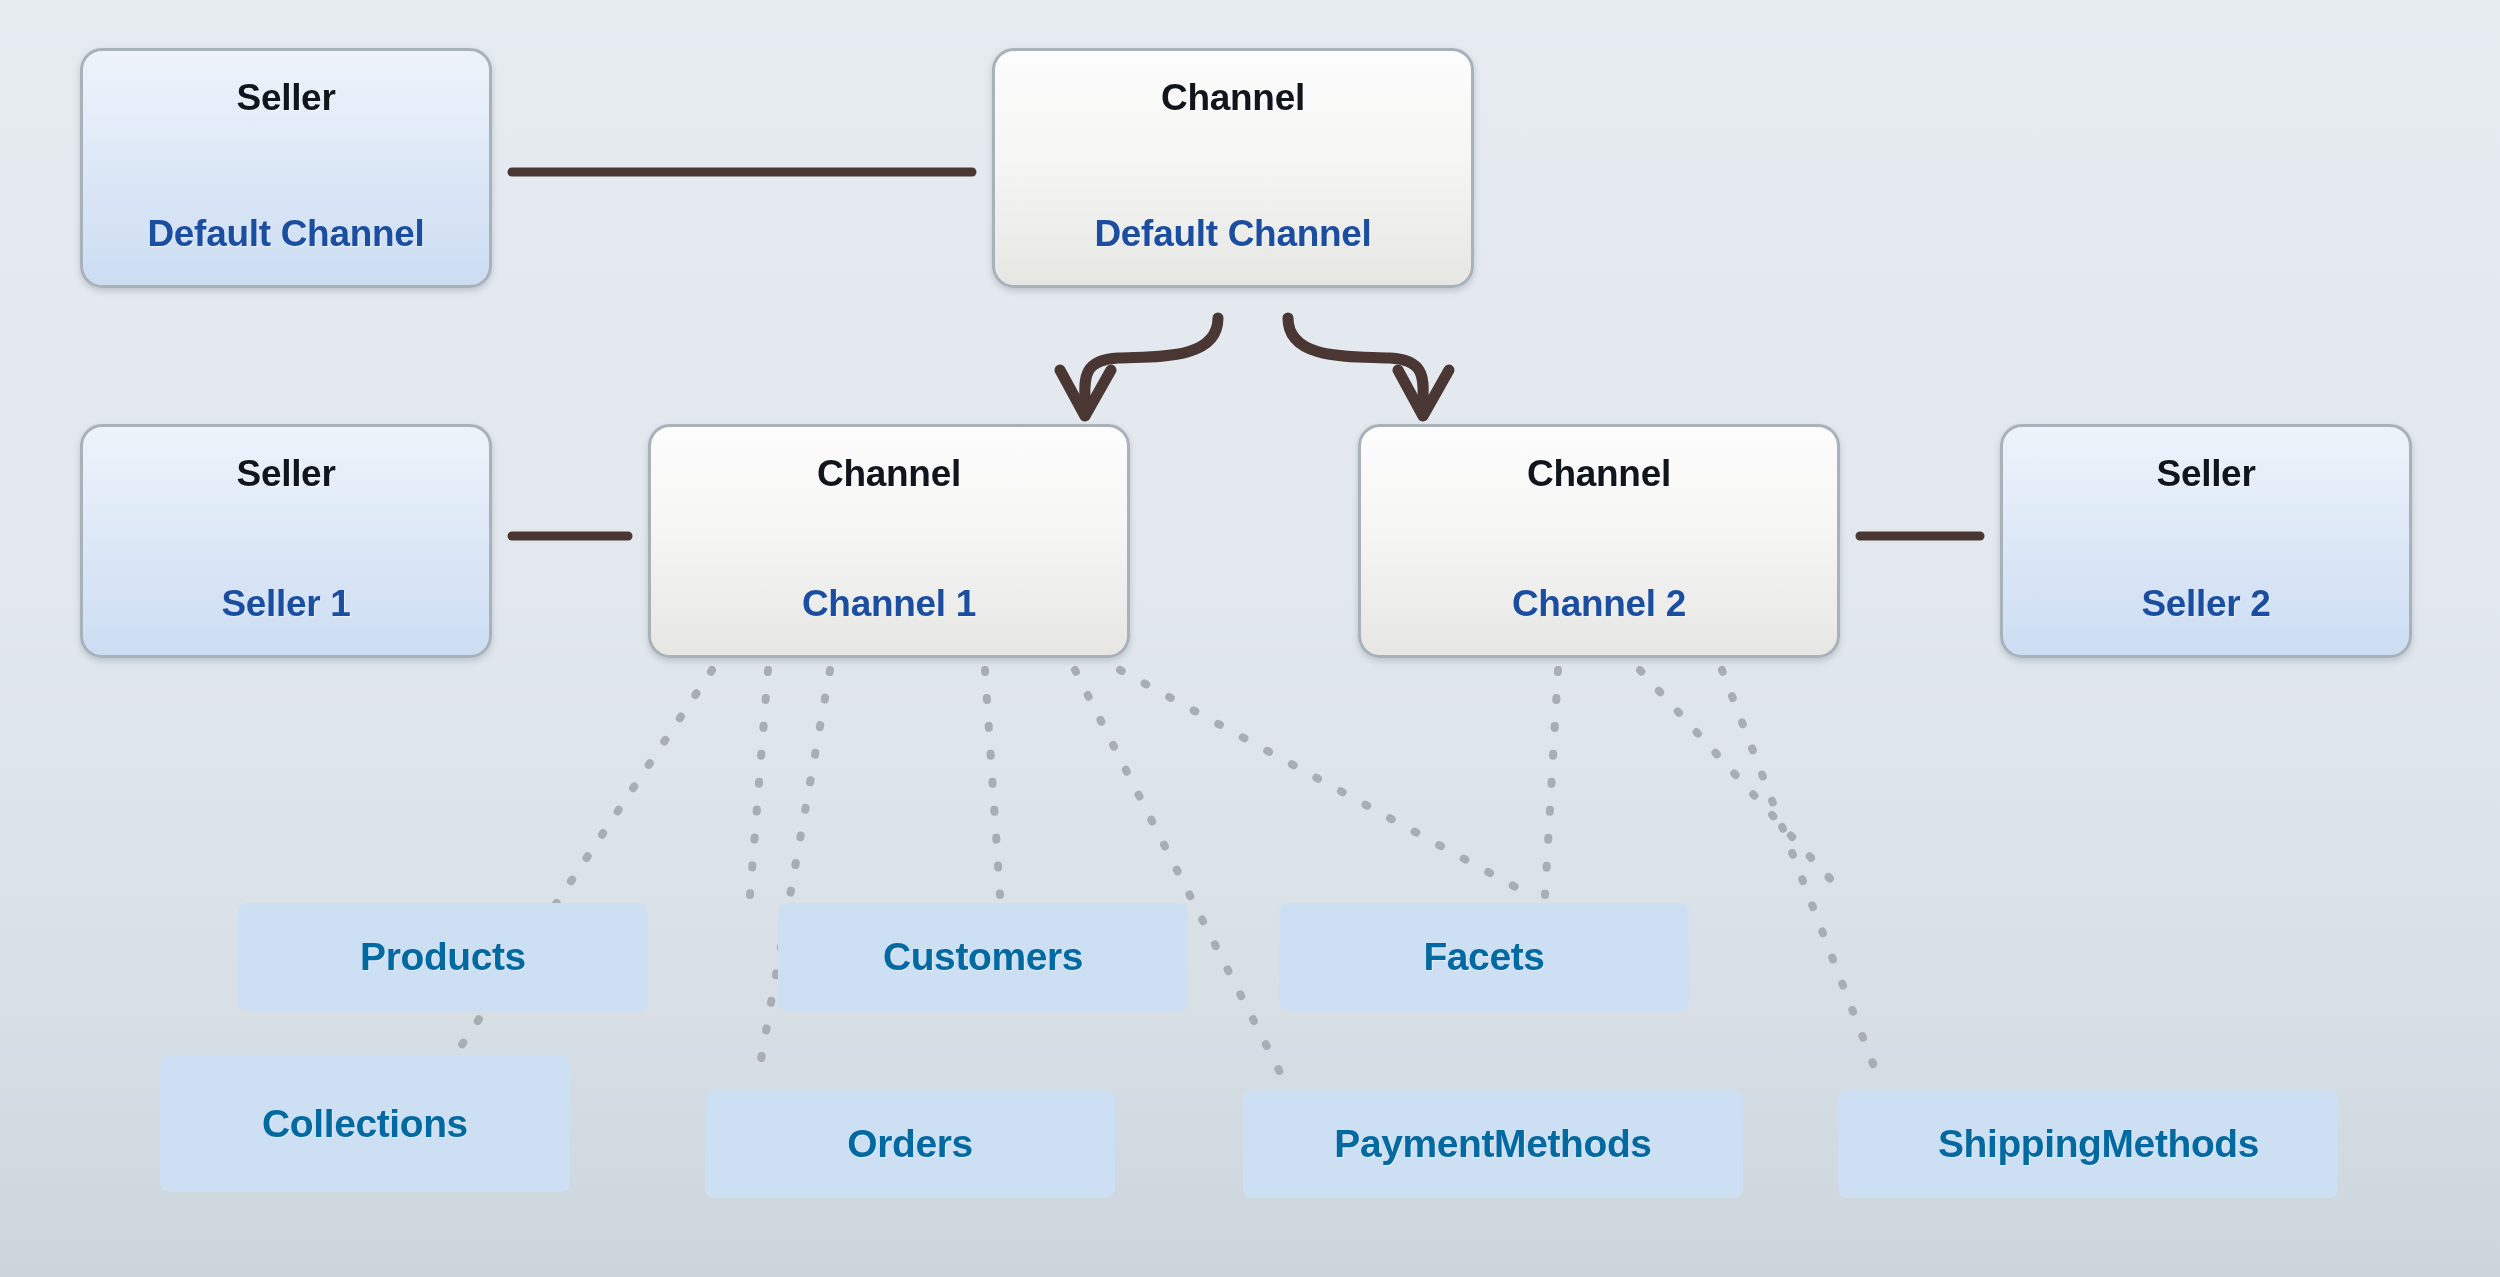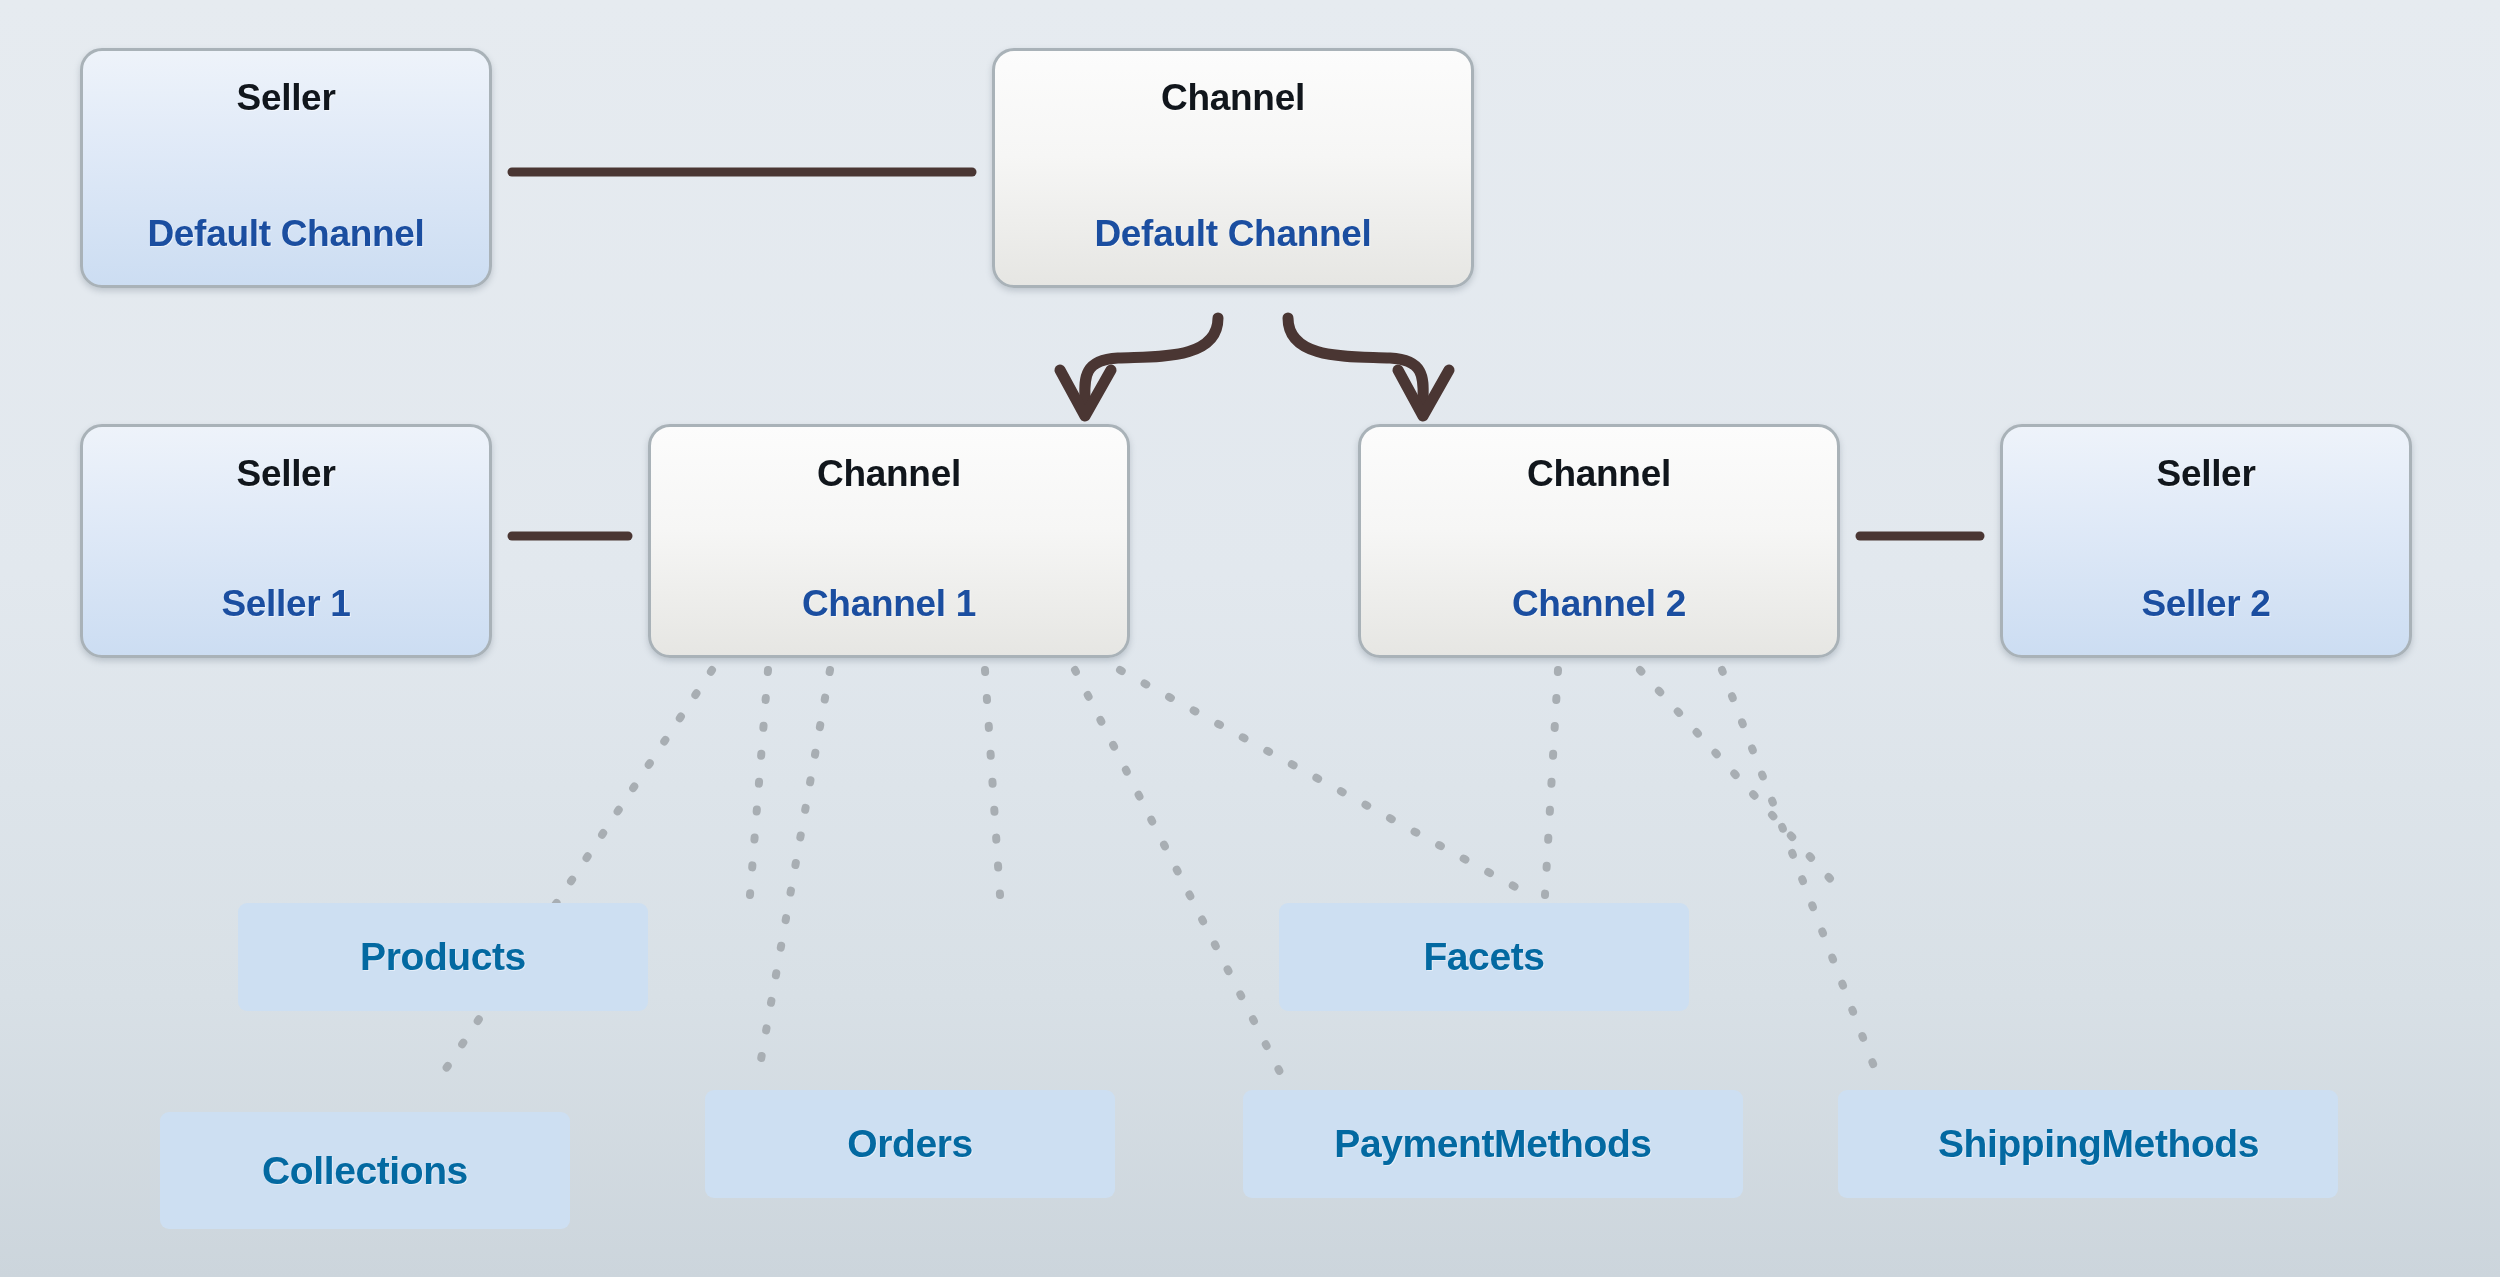--- a/index.html
+++ b/index.html
@@ -138,20 +138,21 @@
     <div class="card-type">Channel</div>
     <div class="card-name">Channel 2</div>
   </div>
 
   <div class="card seller" style="left:2000px; top:424px; width:412px; height:234px;">
     <div class="card-type">Seller</div>
     <div class="card-name">Seller 2</div>
   </div>
 
   <div class="chip" style="left:238px; top:903px; width:410px; height:108px;">Products</div>
+  <div class="chip" style="left:778px; top:903px; width:410px; height:108px;">Customers</div>
   <div class="chip" style="left:1279px; top:903px; width:410px; height:108px;">Facets</div>
 
-  <div class="chip" style="left:160px; top:1112px; width:410px; height:117px;">Collections</div>
+  <div class="chip" style="left:160px; top:1056px; width:410px; height:136px;">Collections</div>
   <div class="chip" style="left:1243px; top:1090px; width:500px; height:108px;">PaymentMethods</div>
   <div class="chip" style="left:705px; top:1090px; width:410px; height:108px;">Orders</div>
   <div class="chip" style="left:1838px; top:1090px; width:500px; height:108px;padding-left:21px;">ShippingMethods</div>
 
 </div>
 
 </body></html>

